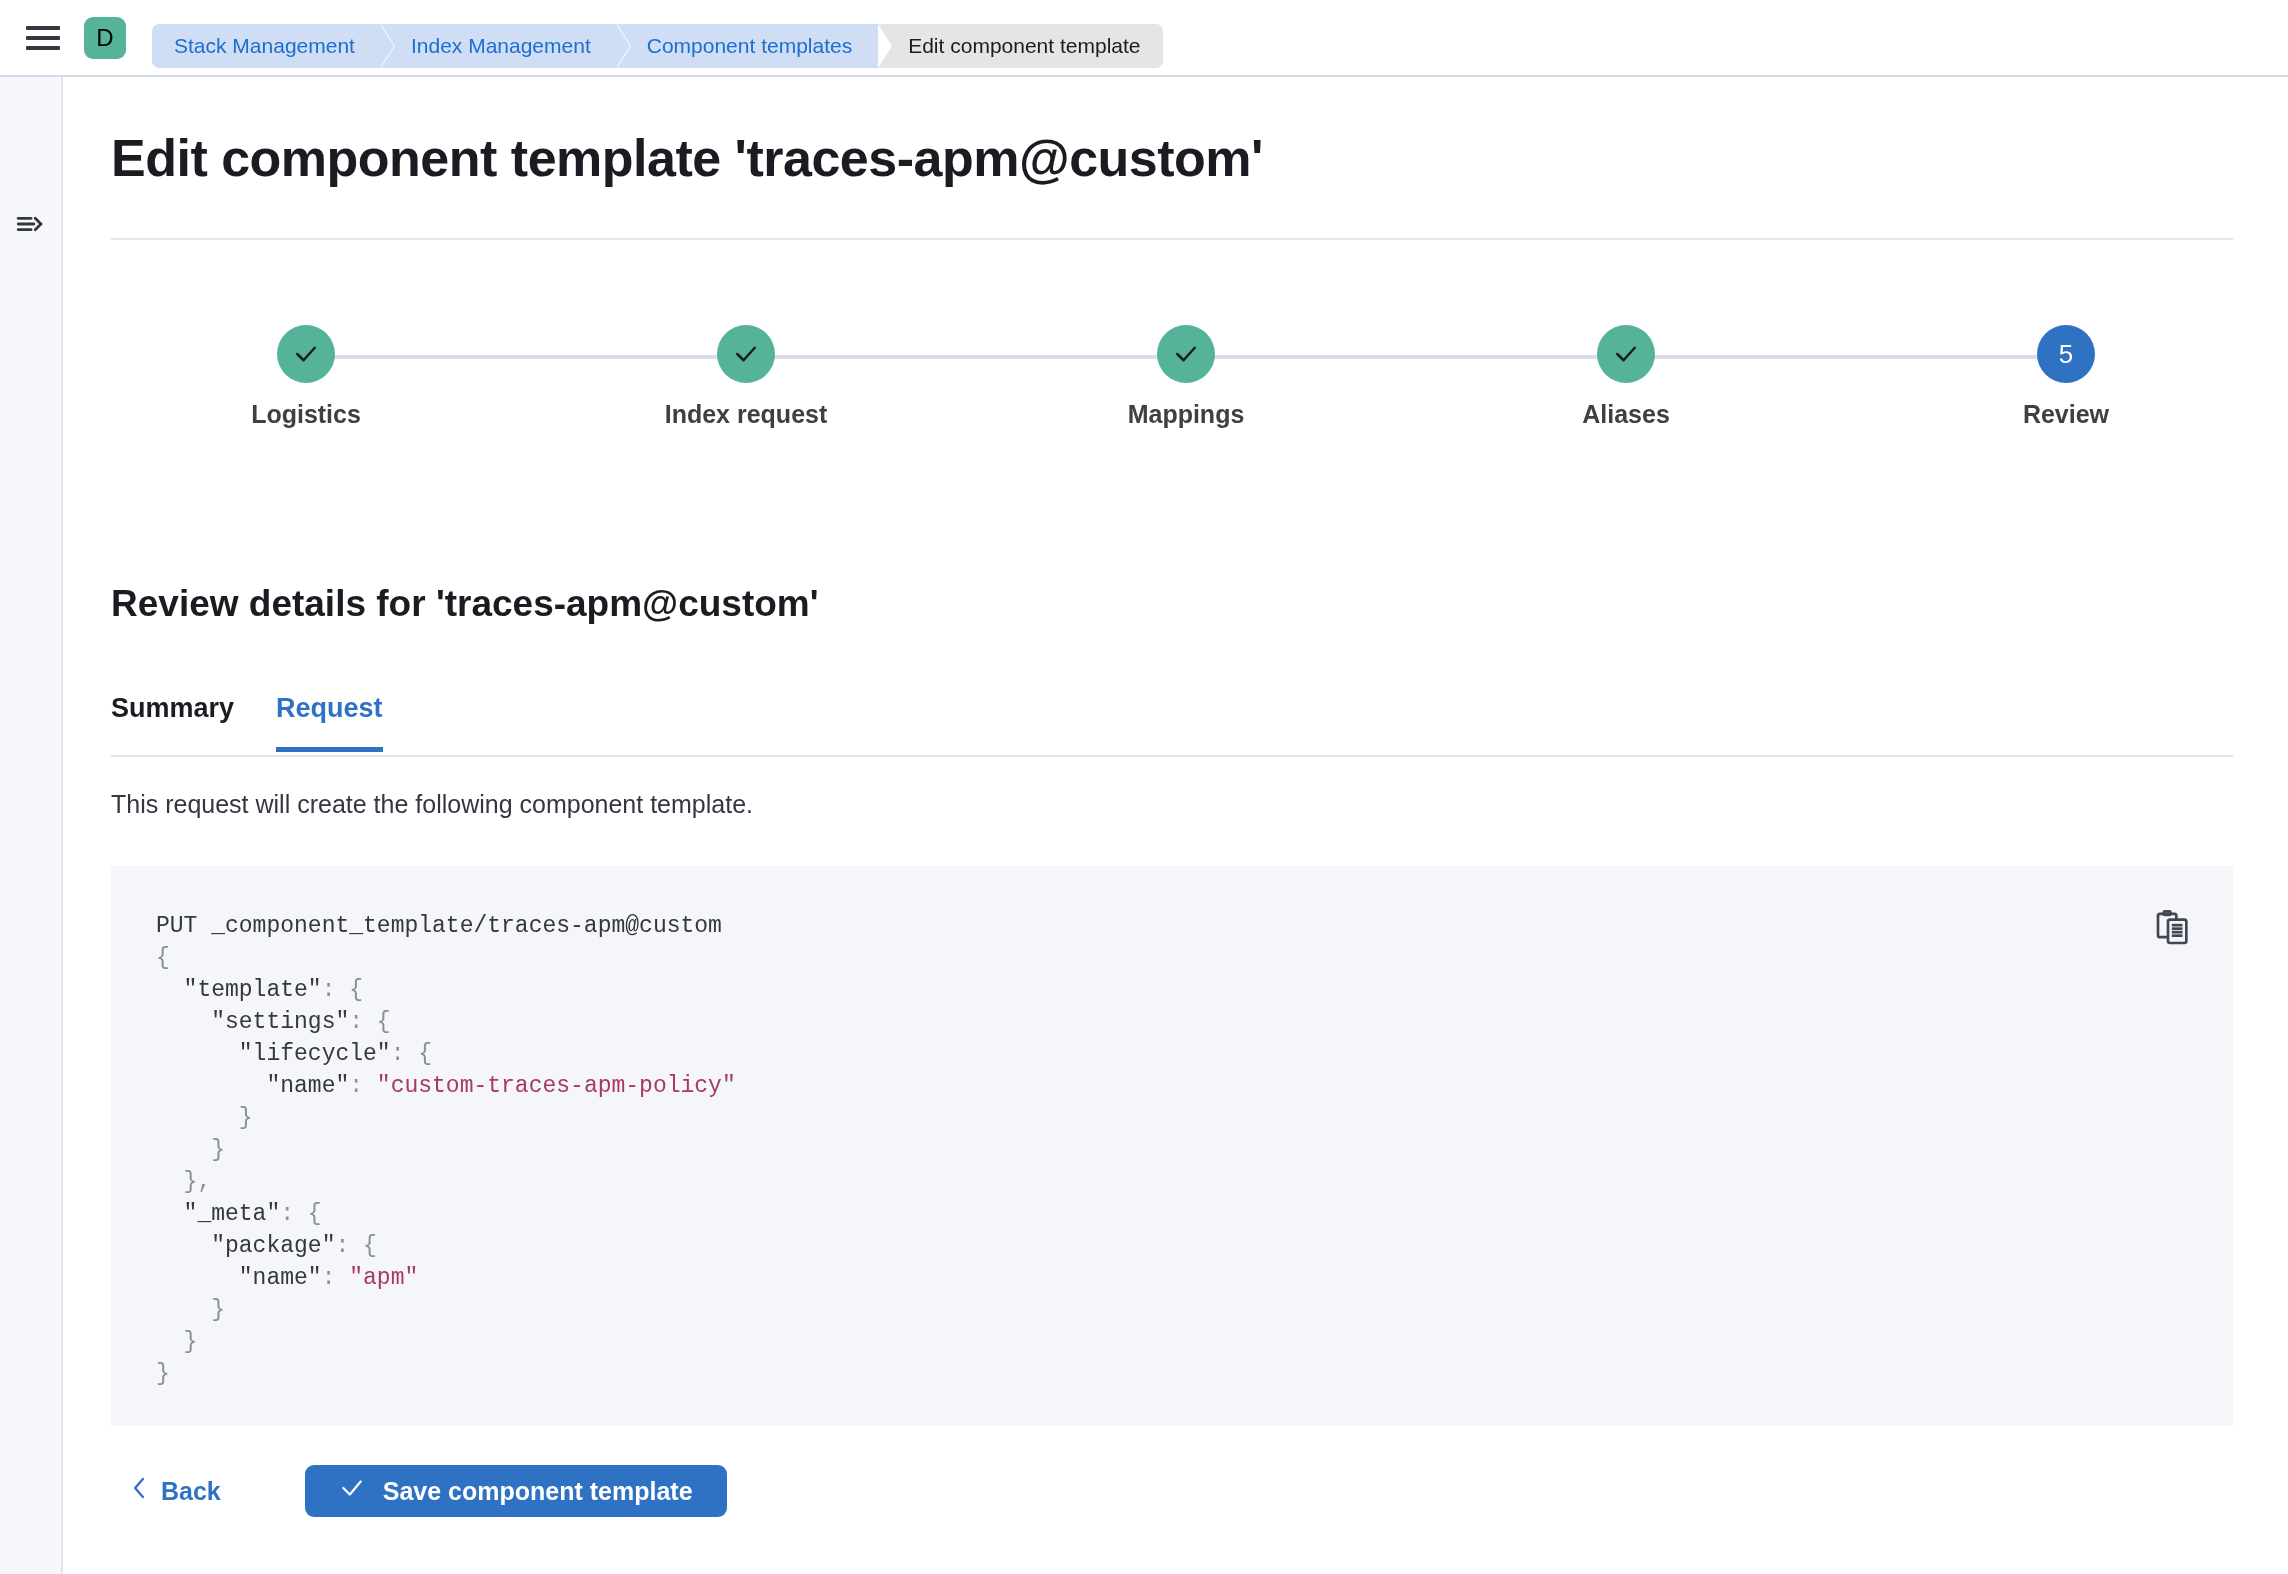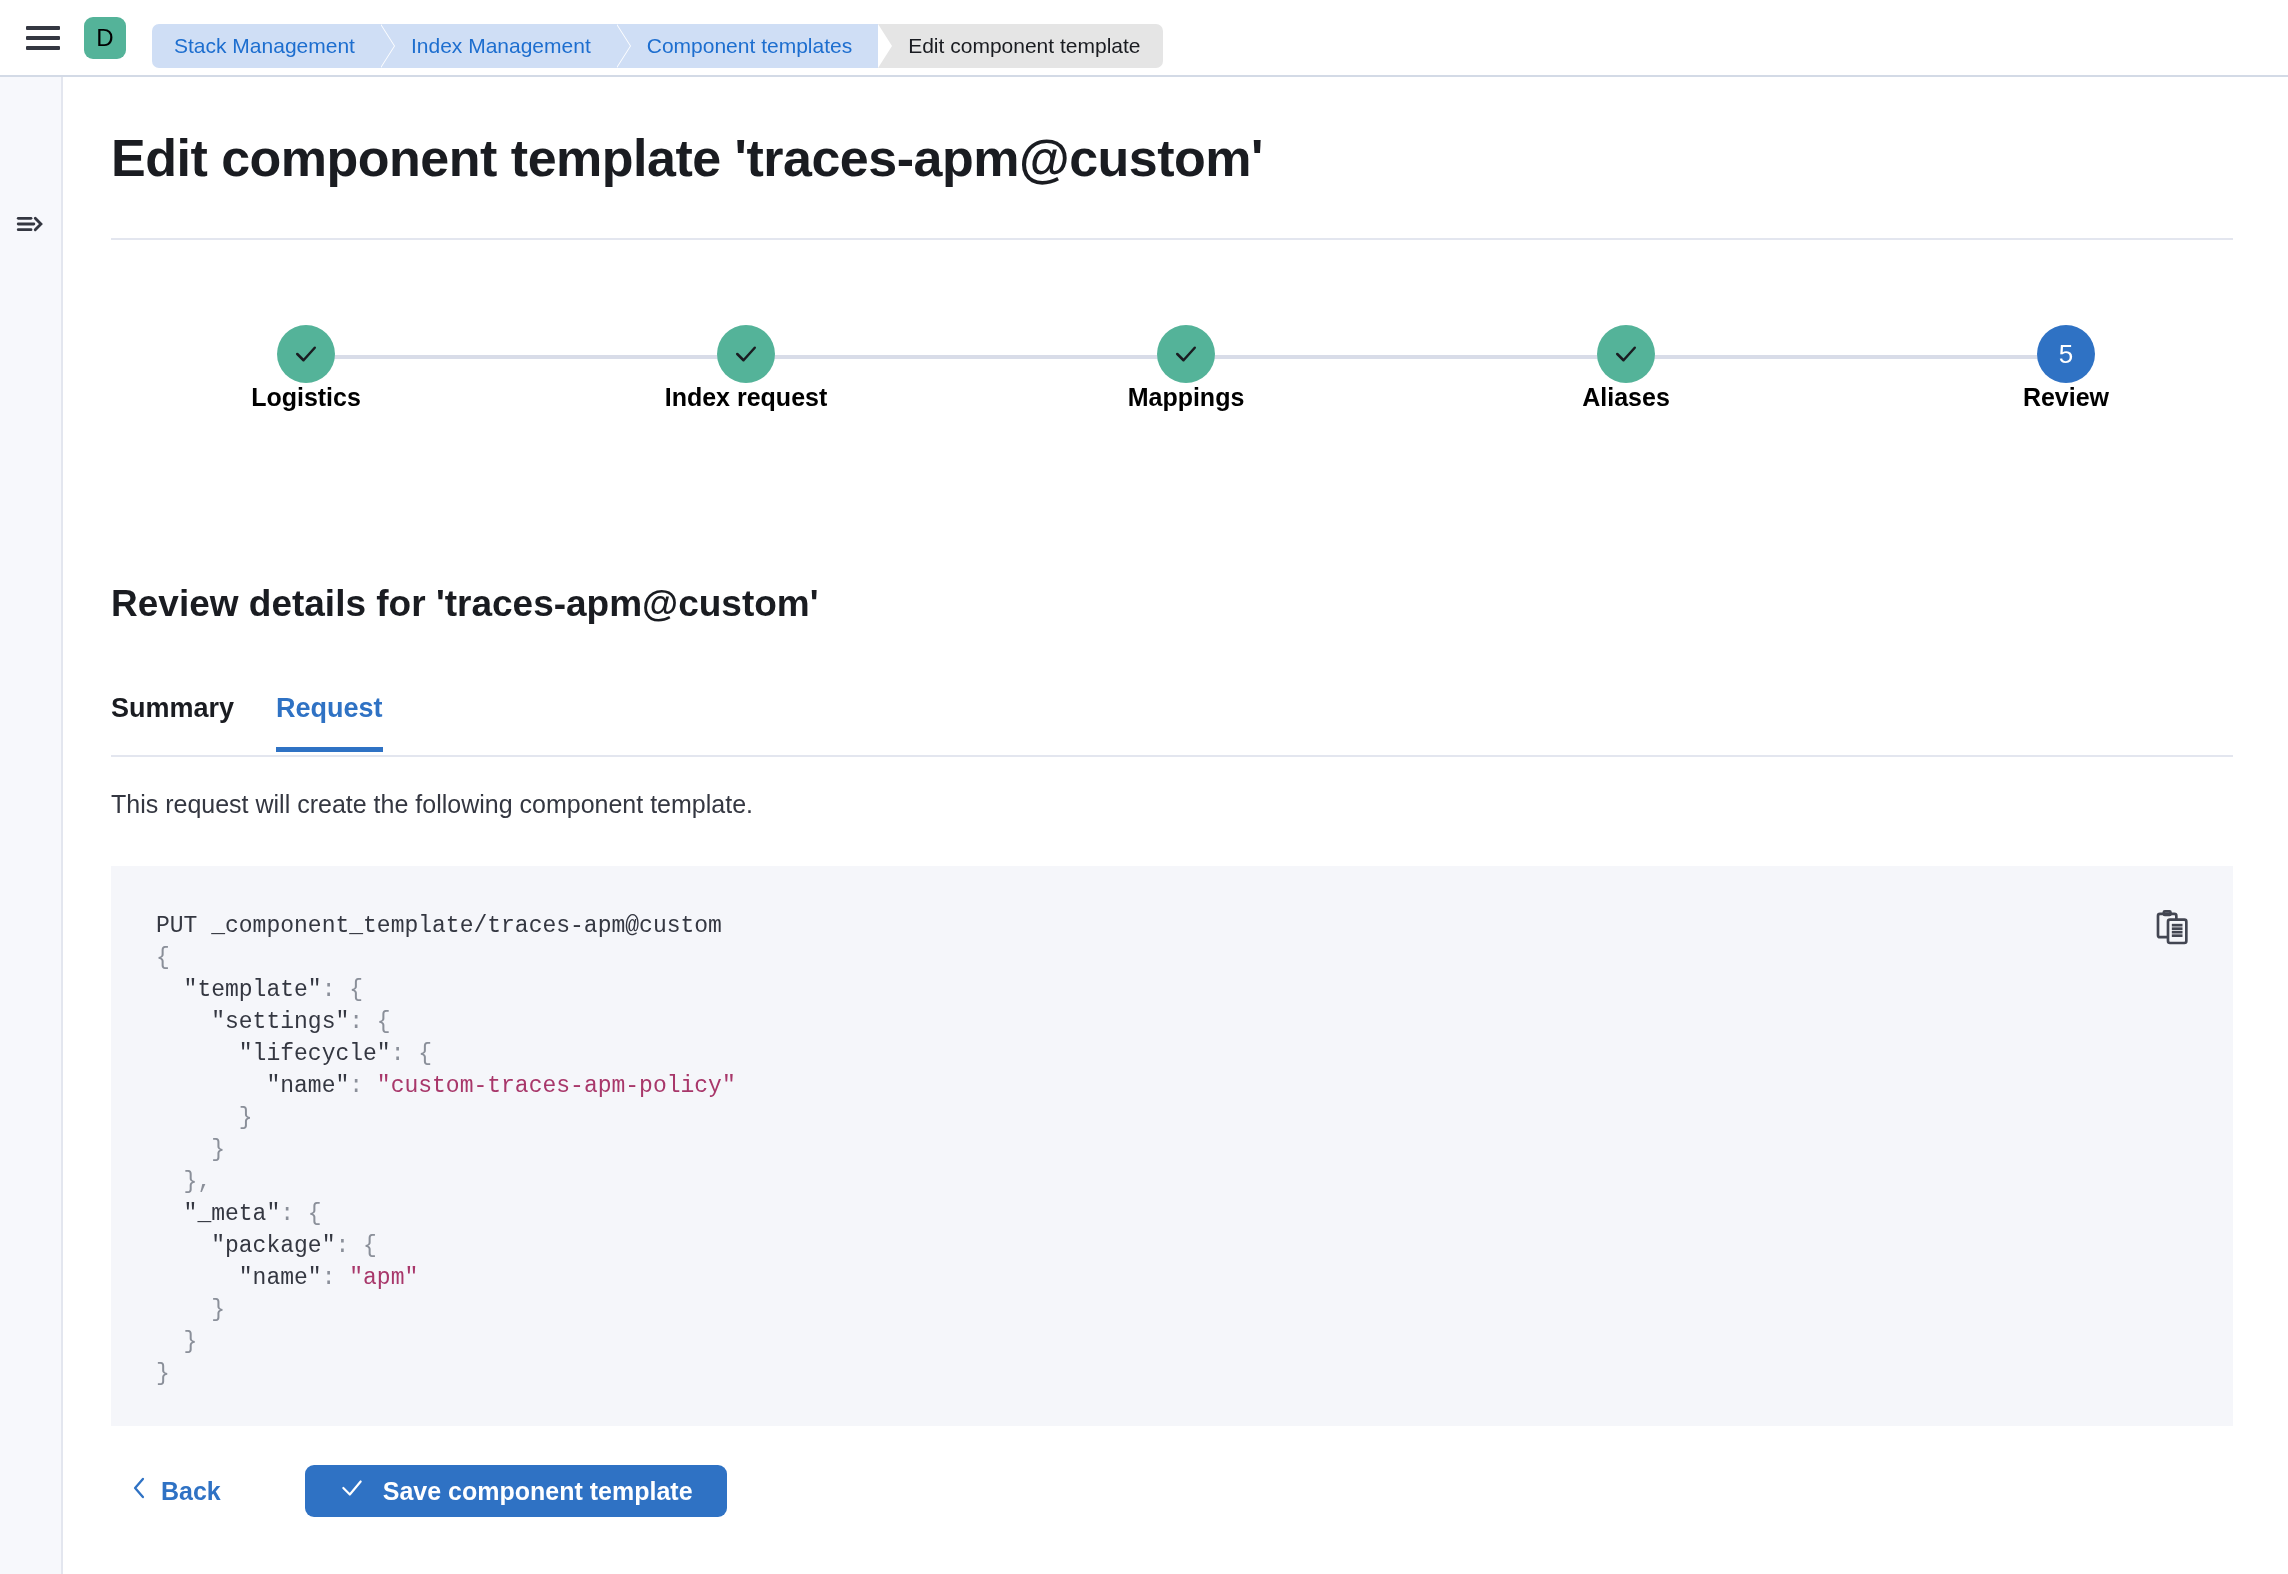--- a/index.html
+++ b/index.html
@@ -209,23 +209,24 @@
     cursor: pointer;
   }
   .step-circle.done { background: #54b399; }
   .step-circle.current { background: #2f72c4; }
   .step-circle .num {
     color: #ffffff;
     font-size: 26px;
     font-weight: 400;
   }
   .step-label {
+    margin-top: 17px;
     font-size: 25px;
     font-weight: bold;
-    color: #000000;
+    color: #404040;
     white-space: nowrap;
   }
 
   
   .section-title {
     position: absolute;
     top: 506px;
     left: 46px;
     font-size: 37px;
     font-weight: bold;

